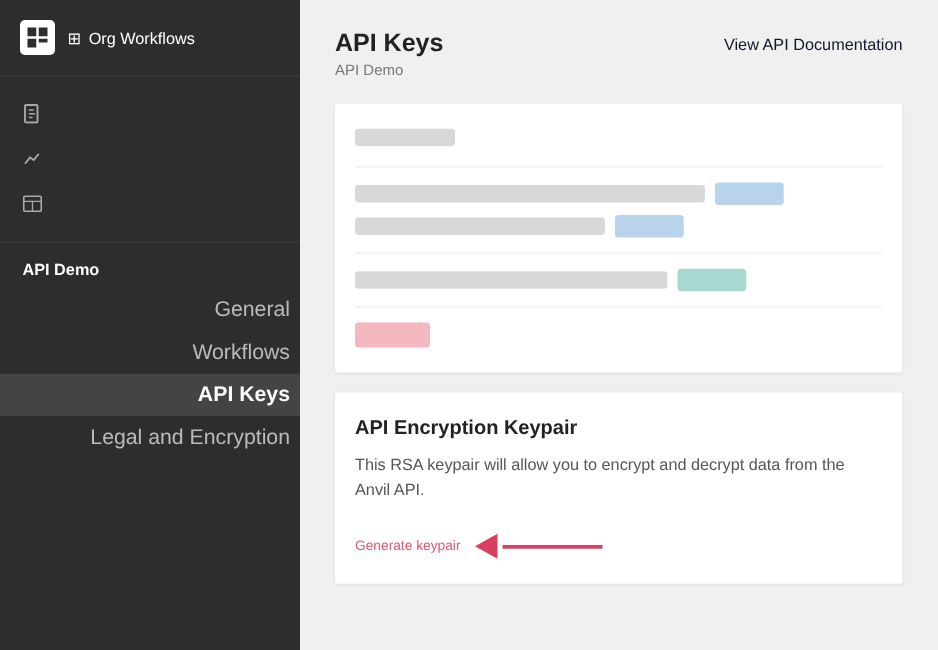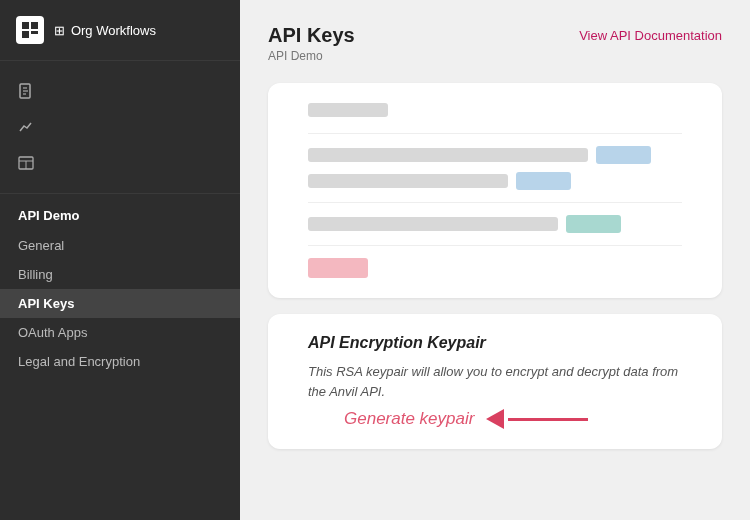--- a/index.html
+++ b/index.html
@@ -67,25 +67,26 @@
       font-weight: 600;
     }
 
     .sidebar-nav {
       display: flex;
       flex-direction: column;
       padding: 2px 0;
     }
 
     .sidebar-nav-item {
-      padding: 7px 18px;
-      font-size: 13px;
+      padding: 7px 8px;
+      font-size: 17px;
       color: #bbb;
       cursor: pointer;
       border-radius: 0;
+      text-align: right;
     }
 
     .sidebar-nav-item.active {
       background: #444;
       color: #fff;
       font-weight: 600;
     }
 
     
     .main-content {
@@ -109,34 +110,33 @@
       color: #222;
     }
     .page-subtitle {
       font-size: 12px;
       color: #777;
       margin-top: 2px;
     }
 
     .view-docs-link {
       font-size: 13px;
-      color: #be185d;
+      color: #0f172a;
       text-decoration: none;
       cursor: pointer;
       padding-top: 4px;
     }
 
     
     .card {
       background: #fff;
-      border-radius: 12px;
-      padding: 20px 40px;
+      border-radius: 2px;
+      padding: 20px 16px;
       margin-bottom: 16px;
       box-shadow: 0 1px 3px rgba(0,0,0,0.08);
-      font-style: italic;
     }
 
     .blurred-row {
       height: 14px;
       background: #d8d8d8;
       border-radius: 3px;
       margin-bottom: 10px;
     }
 
     .blurred-row.short { width: 80px; }
@@ -156,31 +156,30 @@
     .enc-title {
       font-size: 16px;
       font-weight: 700;
       color: #222;
       margin-bottom: 10px;
     }
     .enc-desc {
       font-size: 13px;
       color: #555;
       line-height: 1.5;
-      margin-bottom: 8px;
+      margin-bottom: 26px;
     }
     .enc-generate-link {
-      font-size: 17px;
+      font-size: 11px;
       color: #e05570;
       text-decoration: none;
       cursor: pointer;
       display: inline-flex;
       align-items: center;
       gap: 8px;
-      margin-left: 36px;
     }
 
     
     .arrow-container {
       display: inline-flex;
       align-items: center;
       gap: 4px;
     }
 
     .arrow-line {
@@ -236,23 +235,22 @@
         <line x1="1" y1="6" x2="15" y2="6" stroke="#aaa" stroke-width="1"></line>
         <line x1="8" y1="6" x2="8" y2="14" stroke="#aaa" stroke-width="1"></line>
       </svg>
     </div>
   </div>
 
   <div class="sidebar-section-title">API Demo</div>
 
   <nav class="sidebar-nav">
     <div class="sidebar-nav-item">General</div>
-    <div class="sidebar-nav-item">Billing</div>
+    <div class="sidebar-nav-item">Workflows</div>
     <div class="sidebar-nav-item active">API Keys</div>
-    <div class="sidebar-nav-item">OAuth Apps</div>
     <div class="sidebar-nav-item">Legal and Encryption</div>
   </nav>
 </aside>
 
 <main class="main-content">
   <div class="page-header">
     <div class="page-title-group">
       <div class="page-title">API Keys</div>
       <div class="page-subtitle">API Demo</div>
     </div>

